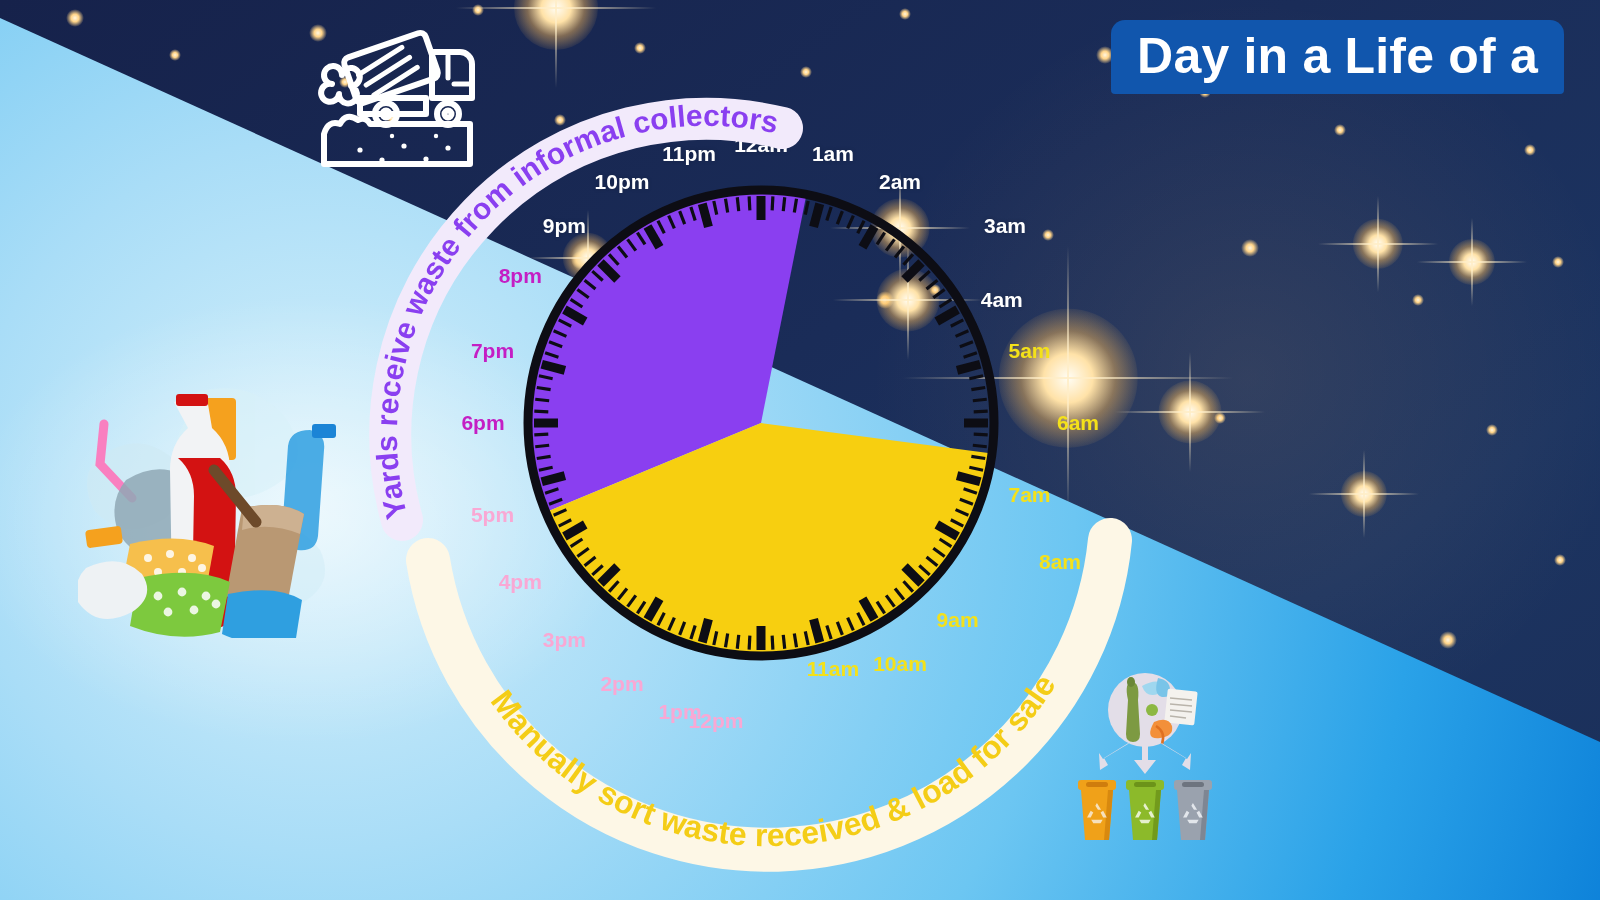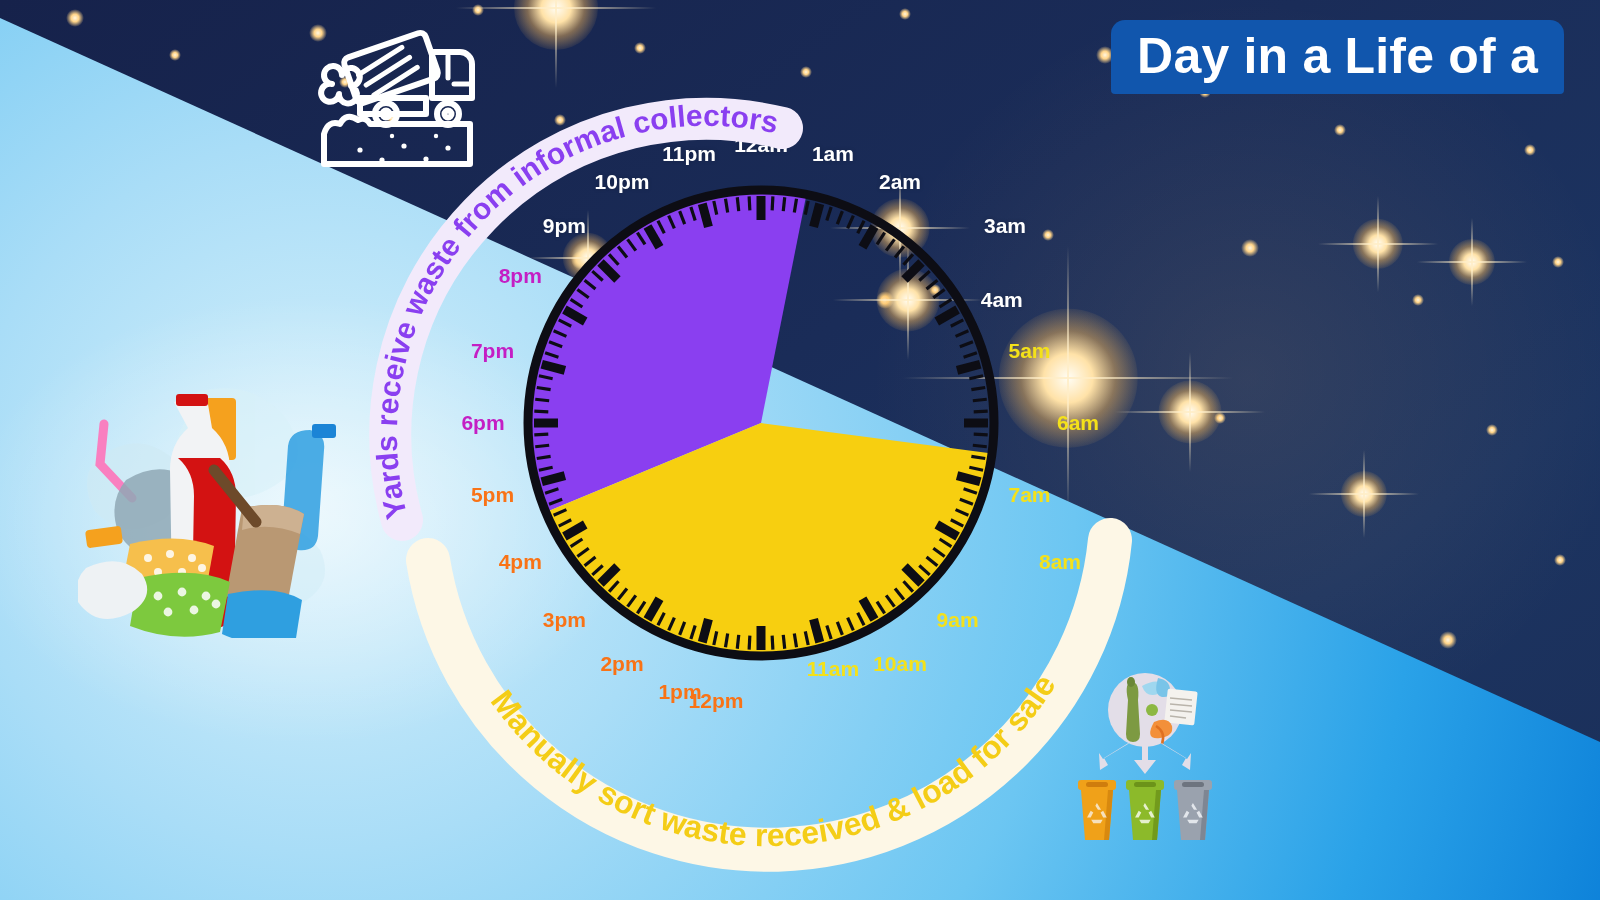--- a/index.html
+++ b/index.html
@@ -58,21 +58,21 @@
   #clock-svg{position:absolute;left:0;top:0;}
 
   
   .hour{
     position:absolute;z-index:35;font-weight:700;font-size:21px;
     white-space:nowrap;transform:translate(-50%,-50%);
     text-shadow:0 0 4px rgba(0,0,0,.18);
   }
   .hour.c-white{color:#ffffff;}
   .hour.c-yellow{color:#f4e11a;text-shadow:none;}
-  .hour.c-orange{color:#f97316;text-shadow:none;}
+  .hour.c-orange{color:#f9a8d4;text-shadow:none;margin-top:20px;}
   .hour.c-magenta{color:#c41ec4;text-shadow:none;}
 
   
   .banner{position:absolute;z-index:36;}
   .banner svg{overflow:visible;}
   .banner text{font-weight:900;}
 
   
   #truck-icon{position:absolute;left:316px;top:26px;z-index:20;}
   #waste-pile{position:absolute;left:78px;top:372px;z-index:20;}

